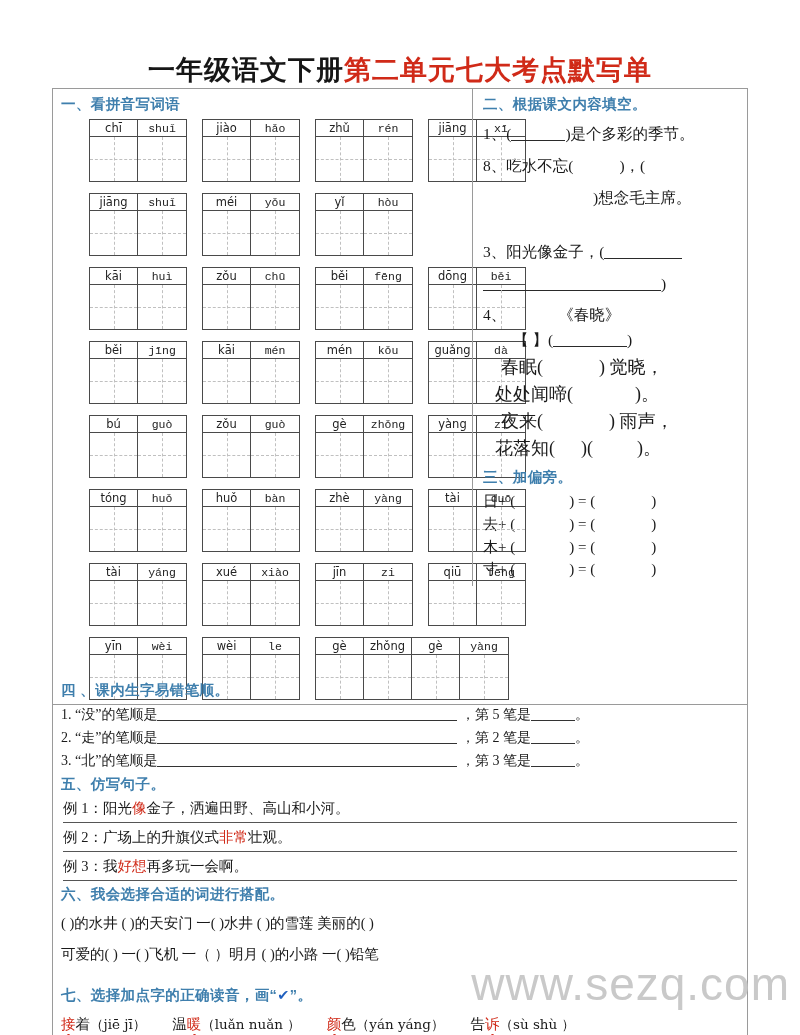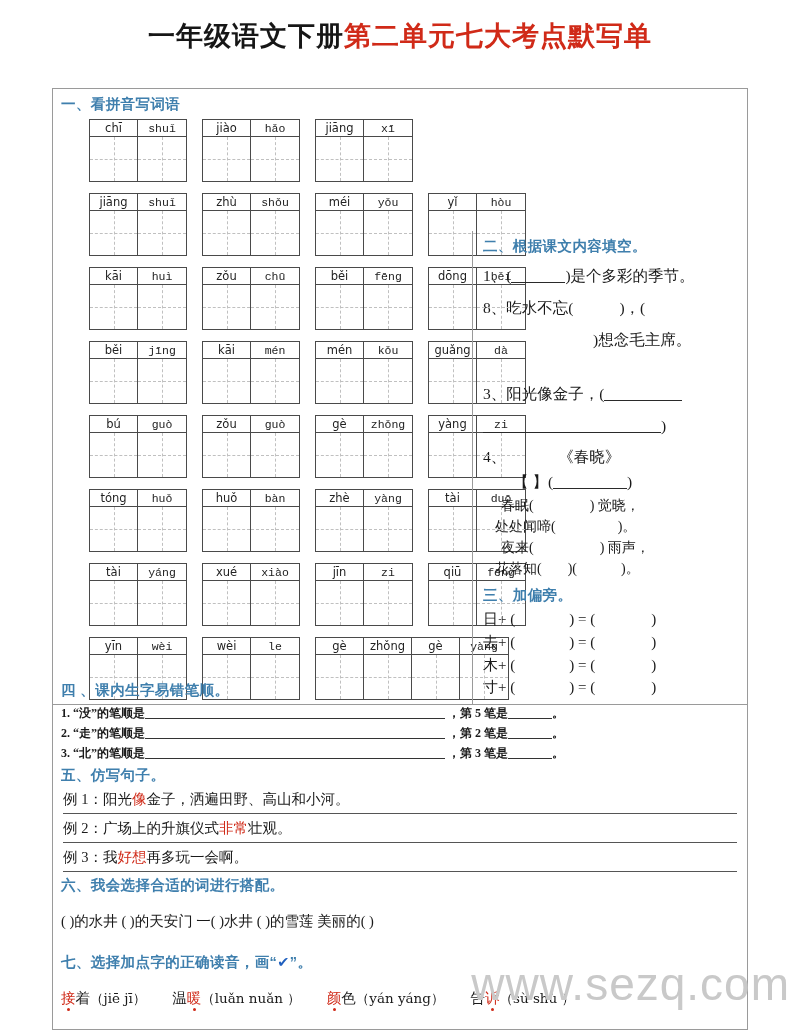--- a/index.html
+++ b/index.html
@@ -6,31 +6,31 @@
   body{
     width:800px;height:1035px;background:#ffffff;
     font-family:"Liberation Serif","DejaVu Serif",serif;
     color:#1a1a1a;position:relative;overflow:hidden;
   }
   .page{position:relative;width:800px;height:1035px;}
 
   
   .title{
     text-align:center;font-size:27px;font-weight:700;
-    letter-spacing:1px;padding-top:18px;white-space:nowrap;
+    letter-spacing:1px;padding-top:52px;white-space:nowrap;
   }
   .title .blk{color:#161616;}
   .title .red{color:#d02a18;}
 
   
   .table{
     position:absolute;left:52px;top:88px;width:696px;
     border:1px solid #9a9a9a;box-sizing:border-box;
   }
-  .toprow{display:flex;align-items:flex-end;}
+  .toprow{display:flex;align-items:flex-start;}
   .colL{width:419px;box-sizing:border-box;padding:4px 0 4px 8px;}
   .colR{flex:1;border-left:1px solid #9a9a9a;box-sizing:border-box;padding:4px 6px 4px 10px;}
 
   .sechead{
     color:#3f7fad;font-weight:700;font-size:14.5px;
     font-family:"Liberation Sans","DejaVu Sans",sans-serif;
     margin:2px 0 4px 0;letter-spacing:.4px;white-space:nowrap;
   }
 
   
@@ -59,36 +59,36 @@
     content:"";position:absolute;top:0;bottom:0;left:50%;
     border-left:1px dashed #c0c0c0;
   }
 
   
   .qline{font-size:15.5px;line-height:1.55;margin:8px 0;white-space:nowrap;}
   .u{display:inline-block;border-bottom:1px solid #2a2a2a;vertical-align:-2px;}
   .poemtitle{font-size:15.5px;margin:9px 0 3px 0;}
   .poemtitle .sp{display:inline-block;width:52px;}
   .poembk{font-size:15.5px;margin:4px 0 4px 0;padding-left:30px;white-space:nowrap;}
-  .poemline{font-size:14px;margin:3px 0;padding-left:18px;white-space:nowrap;}
+  .poemline{font-size:18px;margin:3px 0;padding-left:18px;white-space:nowrap;}
   .poemline.i2{padding-left:12px;}
   .eqline{font-size:15px;line-height:1.45;white-space:nowrap;margin:1px 0;}
 
   
   .bot{
     position:absolute;left:52px;width:696px;
     border:1px solid #9a9a9a;border-top:none;box-sizing:border-box;
     padding:5px 8px 4px 8px;
   }
-  .bline{font-size:12px;line-height:1.5;margin:2px 0;white-space:nowrap;font-weight:bold;}
+  .bline{font-size:14px;line-height:1.5;margin:2px 0;white-space:nowrap;}
   .bline .ul{display:inline-block;border-bottom:1px solid #333;vertical-align:-2px;}
   .sent{font-size:14.5px;margin:5px 0 4px 2px;white-space:nowrap;}
   .red{color:#d02a18;}
   .sentrule{border-bottom:1.4px solid #555;margin:3px 2px 2px 2px;}
-  .matchline{font-size:14.5px;line-height:1.6;margin:15px 0;white-space:nowrap;}
+  .matchline{font-size:14.5px;line-height:1.6;margin:8px 0;white-space:nowrap;}
   .dotted{position:relative;color:#d02a18;}
   .dotted:after{
     content:"";position:absolute;left:50%;bottom:-5px;margin-left:-1.5px;
     width:3px;height:3px;border-radius:50%;background:#d02a18;
   }
   .py7{font-family:"DejaVu Serif",serif;font-size:13.5px;}
   .chk{color:#1f5fbf;font-weight:700;}
 
   
   .wm{
@@ -129,44 +129,44 @@
                   <span>jiào</span>
                   <span>hǎo</span>
                 </div>
                 <div class="cells">
                   <i></i>
                   <i></i>
                 </div>
               </div>
               <div class="wbox">
                 <div class="py">
+                  <span>zhǔ</span>
+                  <span>rén</span>
+                </div>
+                <div class="cells">
+                  <i></i>
+                  <i></i>
+                </div>
+              </div>
+              <div class="wbox">
+                <div class="py">
                   <span>jiāng</span>
                   <span>xī</span>
                 </div>
                 <div class="cells">
                   <i></i>
                   <i></i>
                 </div>
               </div>
             </div>
             <div class="growr">
               <div class="wbox">
                 <div class="py">
                   <span>jiāng</span>
                   <span>shuǐ</span>
-                </div>
-                <div class="cells">
-                  <i></i>
-                  <i></i>
-                </div>
-              </div>
-              <div class="wbox">
-                <div class="py">
-                  <span>zhù</span>
-                  <span>shǒu</span>
                 </div>
                 <div class="cells">
                   <i></i>
                   <i></i>
                 </div>
               </div>
               <div class="wbox">
                 <div class="py">
                   <span>méi</span>
                   <span>yǒu</span>
@@ -502,20 +502,21 @@
         <div class="sent"><span>例 1：</span><span>阳光</span><span class="red">像</span><span>金子，洒遍田野、高山和小河。</span></div>
         <div class="sentrule"></div>
         <div class="sent"><span>例 2：</span><span>广场上的升旗仪式</span><span class="red">非常</span><span>壮观。</span></div>
         <div class="sentrule"></div>
         <div class="sent"><span>例 3：</span><span>我</span><span class="red">好想</span><span>再多玩一会啊。</span></div>
         <div class="sentrule"></div>
       </div>
 
     <div class="sechead" style="margin-top:4px">六、我会选择合适的词进行搭配。</div>
     <div class="matchline">(       )的水井   (        )的天安门   一(    )水井  (        )的雪莲  美丽的(            )</div>
+    <div class="matchline">可爱的(      )    一(      )飞机      一（      ）明月  (        )的小路  一(      )铅笔</div>
 
     <div class="sechead" style="margin-top:20px">
       <span>七、选择加点字的正确读音，画“<span class="chk">✔</span>”。</span>
     </div>
     <div class="matchline" id="s7-items"><span><span class="dotted">接</span><span>着</span><span class="py7">（jiē  jī）</span></span><span style="display: inline-block; width: 26px;"></span><span><span>温</span><span class="dotted">暖</span><span class="py7">（luǎn nuǎn ）</span></span><span style="display: inline-block; width: 26px;"></span><span><span class="dotted">颜</span><span>色</span><span class="py7">（yán yáng）</span></span><span style="display: inline-block; width: 26px;"></span><span><span>告</span><span class="dotted">诉</span><span class="py7">（sù  shù ）</span></span></div>
   </div>
 
   <div class="wm">www.sezq.com</div>
 </div>
 

